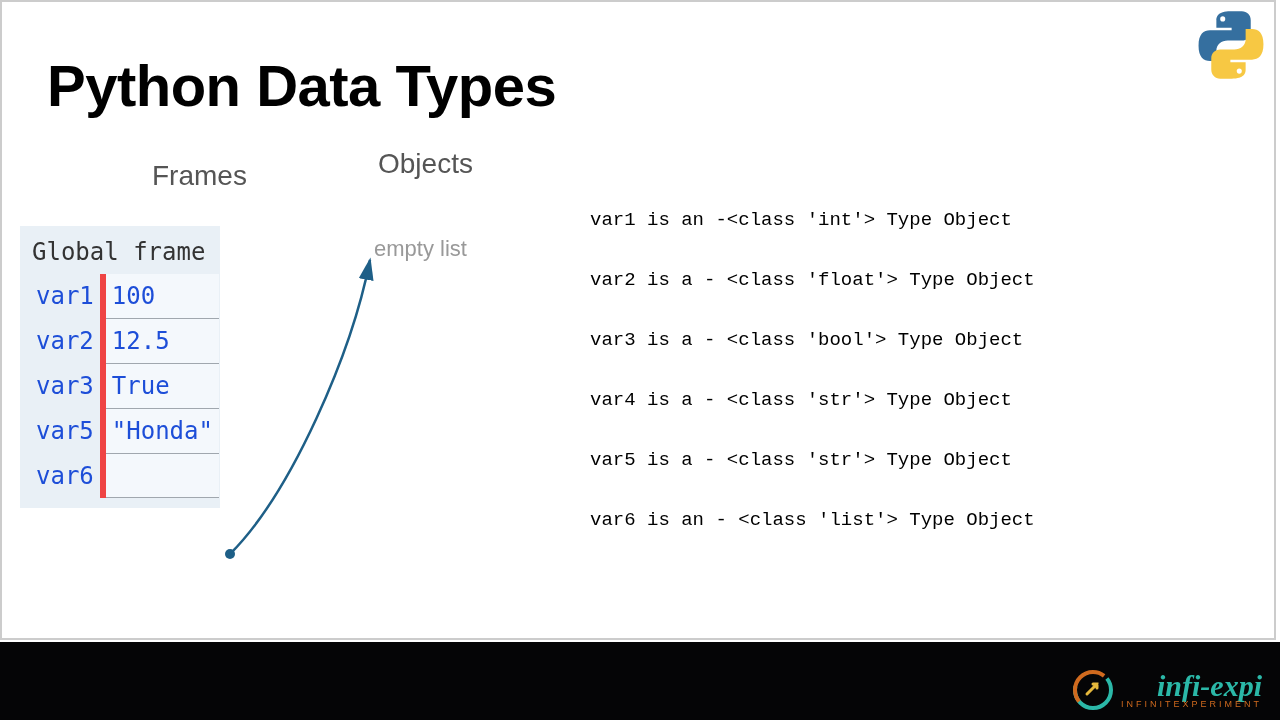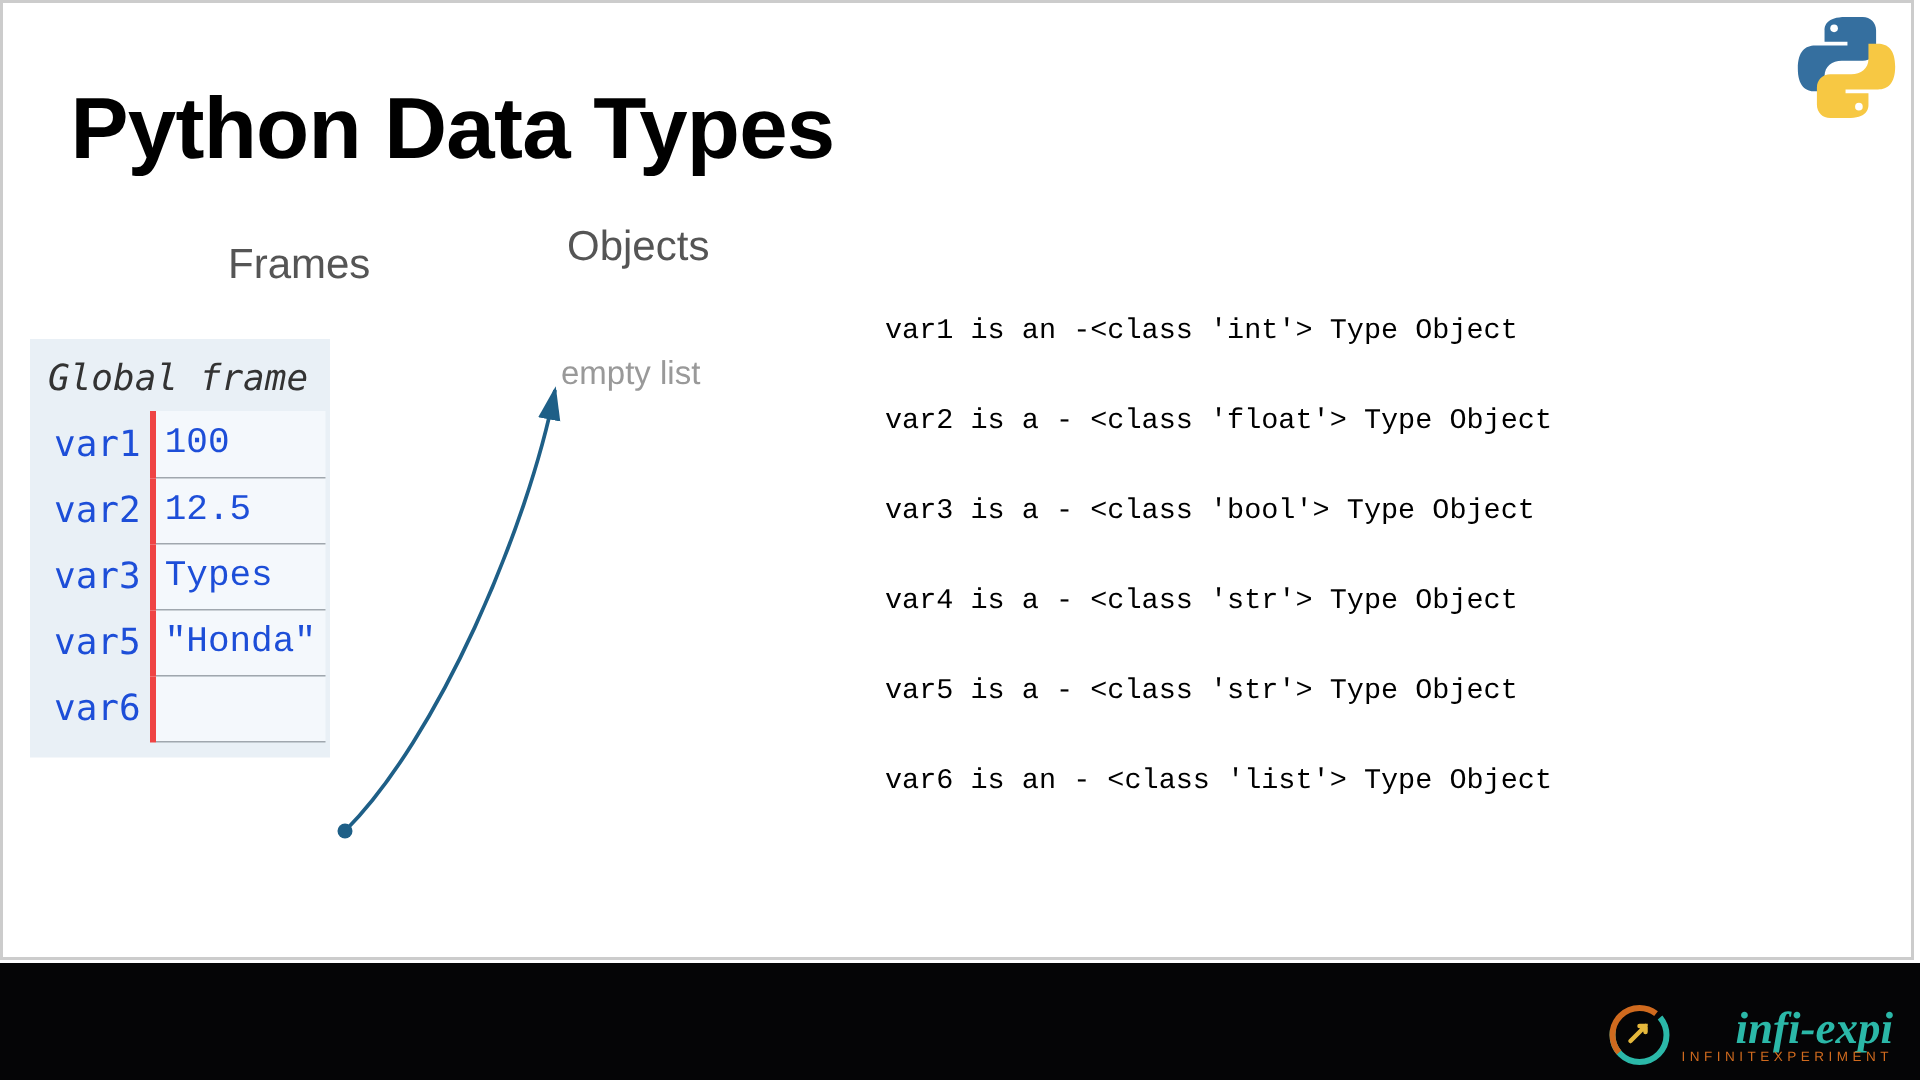--- a/index.html
+++ b/index.html
@@ -53,21 +53,20 @@
     width: 200px;
     background: #e9f0f6;
     padding: 8px 6px 10px 6px;
     box-sizing: border-box;
   }
   .frame-title {
     font-family: "Consolas", monospace;
     font-size: 24px;
     color: #333;
     padding: 4px 2px 8px 6px;
-    font-style: italic;
   }
   .frame-table {
     border-collapse: collapse;
     width: 100%;
   }
   .frame-table td {
     font-family: "Consolas", monospace;
     font-size: 24px;
     color: #1d4ed8;
     padding: 8px 6px;
@@ -76,22 +75,21 @@
   }
   .frame-table td.name {
     width: 78px;
     border-bottom: none;
     background: #e9f0f6;
     text-align: left;
     padding-left: 10px;
   }
   .frame-table td.val {
     background: #f4f8fc;
-    border-left: 4px solid #ef4444;
-    font-family: Liberation Mono, monospace;
+    border-left: 6px solid #ef4444;
   }
   .frame-table tr:last-child td.val { border-bottom: 1px solid #a0a7ae; }
   .frame-table td.val.dot { position: relative; }
 
   .empty-list {
     position: absolute;
     top: 234px;
     left: 372px;
     font-size: 22px;
     color: #999;
@@ -179,21 +177,21 @@
           <tr>
         <td class="name">var1</td>
         <td class="val">100</td>
       </tr>
       <tr>
         <td class="name">var2</td>
         <td class="val">12.5</td>
       </tr>
       <tr>
         <td class="name">var3</td>
-        <td class="val">Types</td>
+        <td class="val">True</td>
       </tr>
       <tr>
         <td class="name">var5</td>
         <td class="val">"Honda"</td>
       </tr>
       <tr>
         <td class="name">var6</td>
         <td class="val dot"></td>
       </tr>
     </tbody>

